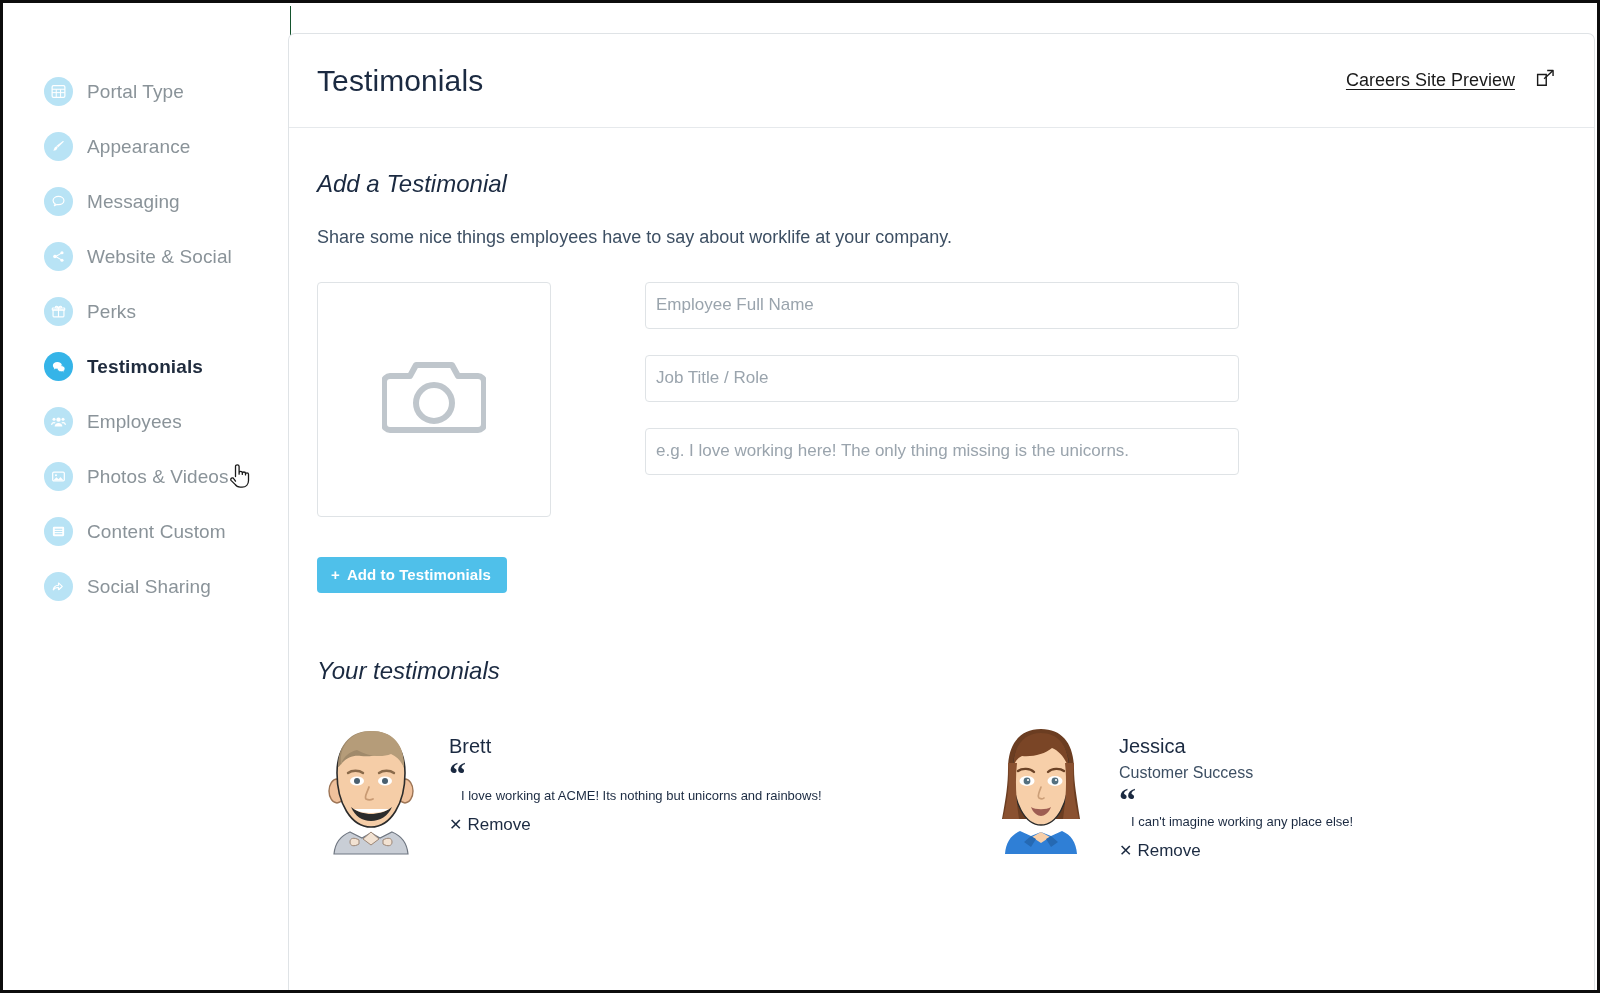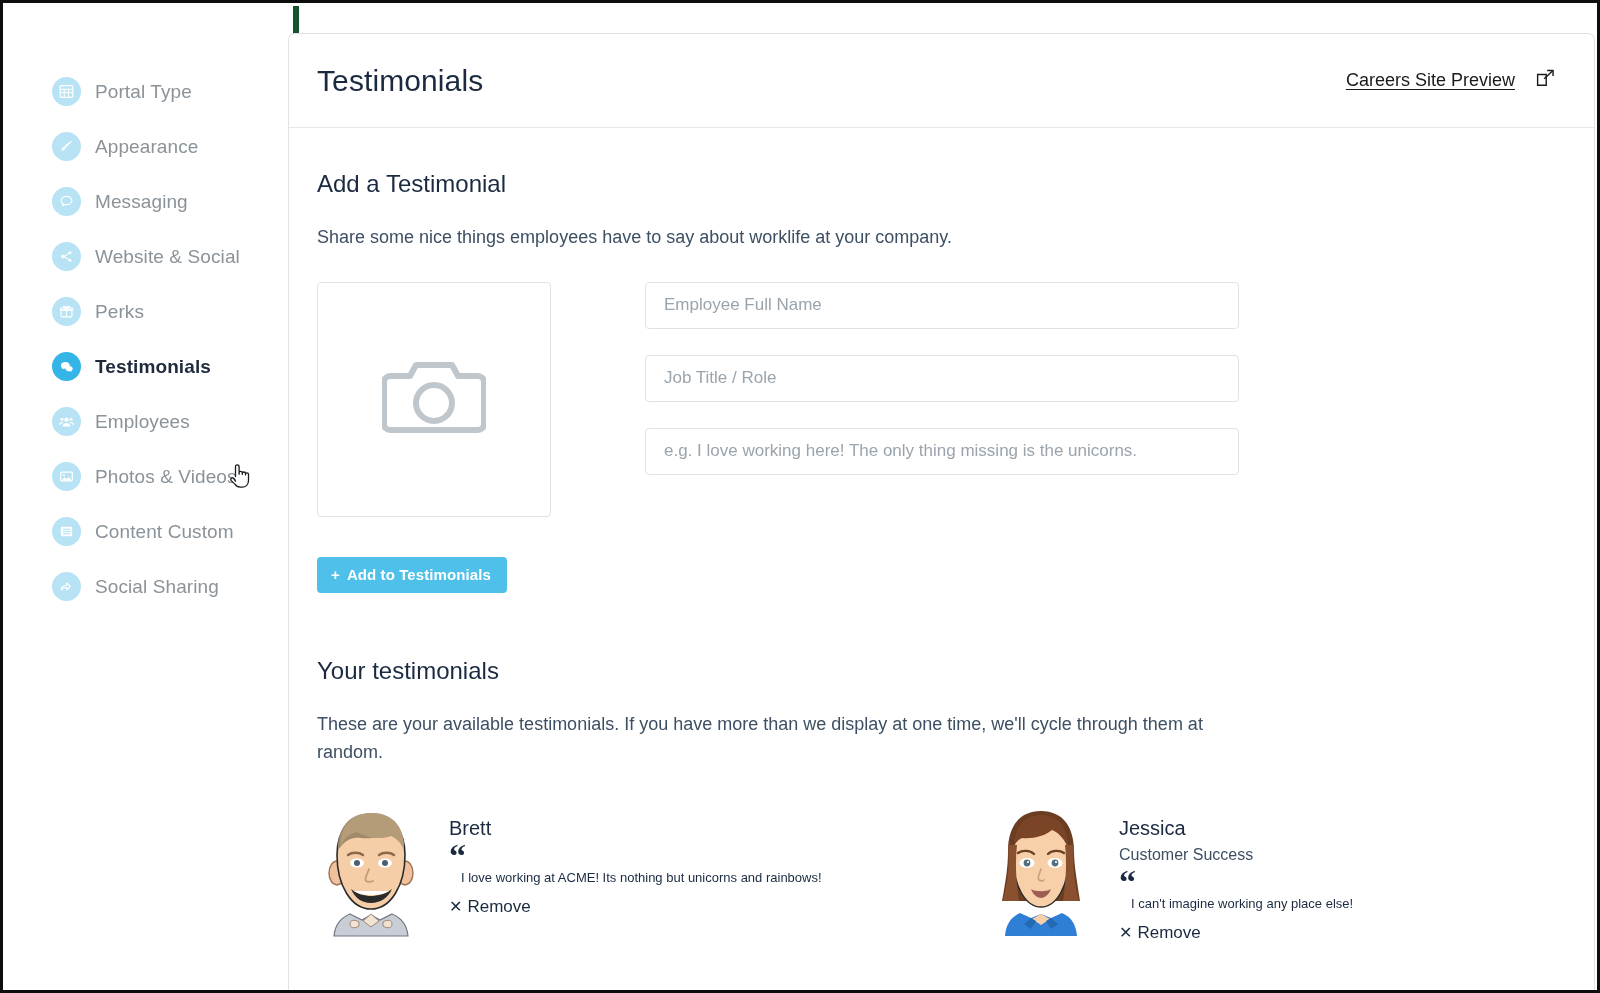--- a/index.html
+++ b/index.html
@@ -14,24 +14,24 @@
     position: relative;
     width: 1600px; height: 993px;
     background: #ffffff;
     border: 3px solid #0d0d0d;
     overflow: hidden;
   }
 
   
   #sidebar {
     position: absolute;
-    left: 13px; top: 3px;
+    left: 5px; top: 3px;
     width: 283px; height: 987px;
     background: #ffffff;
-    border-right: 6px solid #14532d;
+    border-right: 1px solid #14532d;
     padding-top: 58px;
   }
   .nav-item {
     display: flex;
     align-items: center;
     height: 55px;
     padding-left: 36px;
     cursor: pointer;
   }
   .nav-icon {
@@ -101,20 +101,21 @@
     text-underline-offset: 3px;
   }
 
   #panel-body { padding: 42px 28px 0 28px; }
 
   .section-title {
     font-size: 24px;
     color: #1b2a41;
     font-weight: 400;
     margin: 0 0 26px 0;
+    font-style: italic;
   }
   .section-desc {
     font-size: 18px;
     color: #3d4f63;
     margin: 0 0 30px 0;
     line-height: 1.55;
     max-width: 940px;
   }
 
   
@@ -129,21 +130,21 @@
     cursor: pointer;
     background: #fff;
     flex: 0 0 234px;
   }
   #fields { display: flex; flex-direction: column; gap: 26px; width: 594px; }
   .text-input {
     width: 100%;
     height: 47px;
     border: 1px solid #dfe3e6;
     border-radius: 4px;
-    padding: 0 18px;
+    padding: 0 10px;
     font-size: 17px;
     color: #b91c1c;
     font-family: "Liberation Sans", sans-serif;
     background: #fff;
     outline: none;
   }
   .text-input::placeholder { color: #9aa4ad; }
 
   #add-btn {
     margin-top: 40px;
@@ -383,21 +384,20 @@
       </div>
 
       <button id="add-btn">
         <span>+</span>
         <span>Add to Testimonials</span>
       </button>
 
       
       <div id="your-testimonials">
         <h2 class="section-title">Your testimonials</h2>
-        <p class="section-desc">These are your available testimonials. If you have more than we display at one time, we'll cycle through them at random.</p>
 
         <div id="testimonial-list">
 
           <article class="testimonial-card">
             <div class="avatar">
               <svg viewBox="0 0 108 140">
                 <ellipse cx="20" cy="72" rx="8" ry="12" fill="#f0c19c" stroke="#9c7455" stroke-width="1.4"></ellipse>
                 <ellipse cx="88" cy="72" rx="8" ry="12" fill="#f0c19c" stroke="#9c7455" stroke-width="1.4"></ellipse>
                 <path d="M54 14c22 0 34 16 34 40 0 30-14 54-34 54S20 84 20 54C20 30 32 14 54 14z" fill="#f5cda7" stroke="#2b2b2b" stroke-width="1.6"></path>
                 <path d="M21 48c0-22 12-36 33-36s33 14 33 36c-3-9-9-14-16-17-6 5-16 7-27 6-8-1-14 2-18 6-3 3-4 5-5 5z" fill="#a08a6b"></path>

